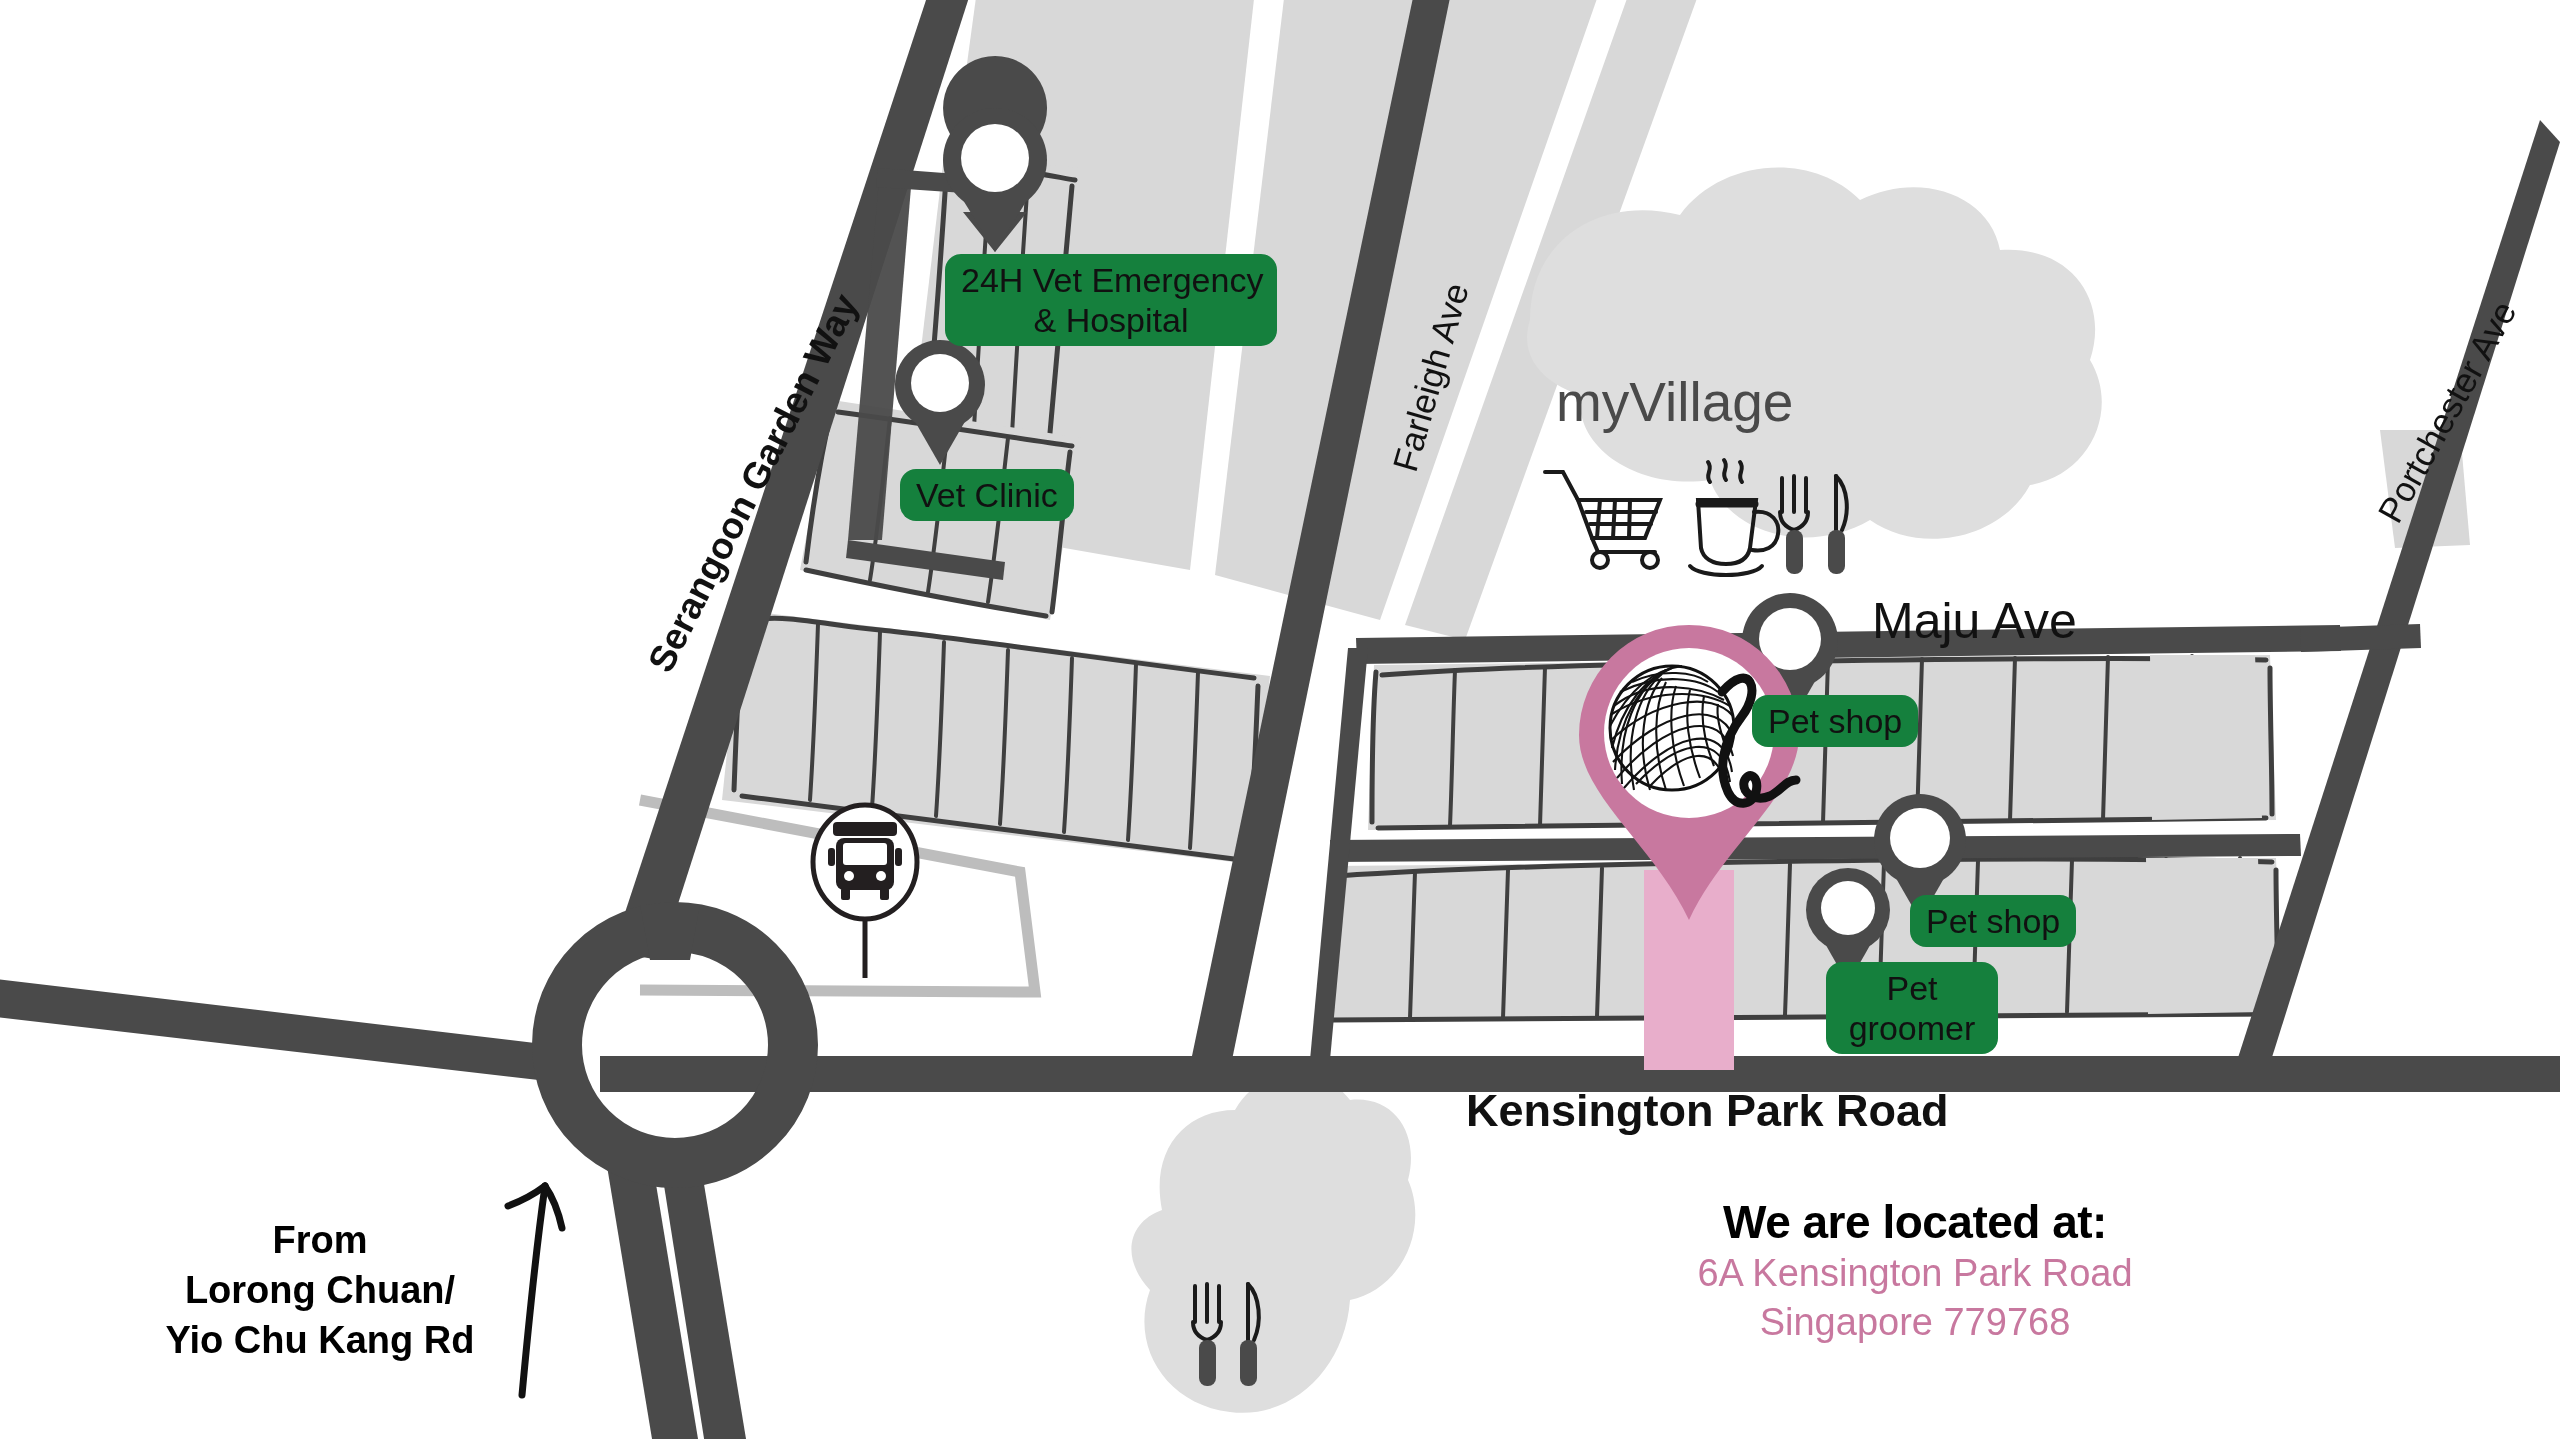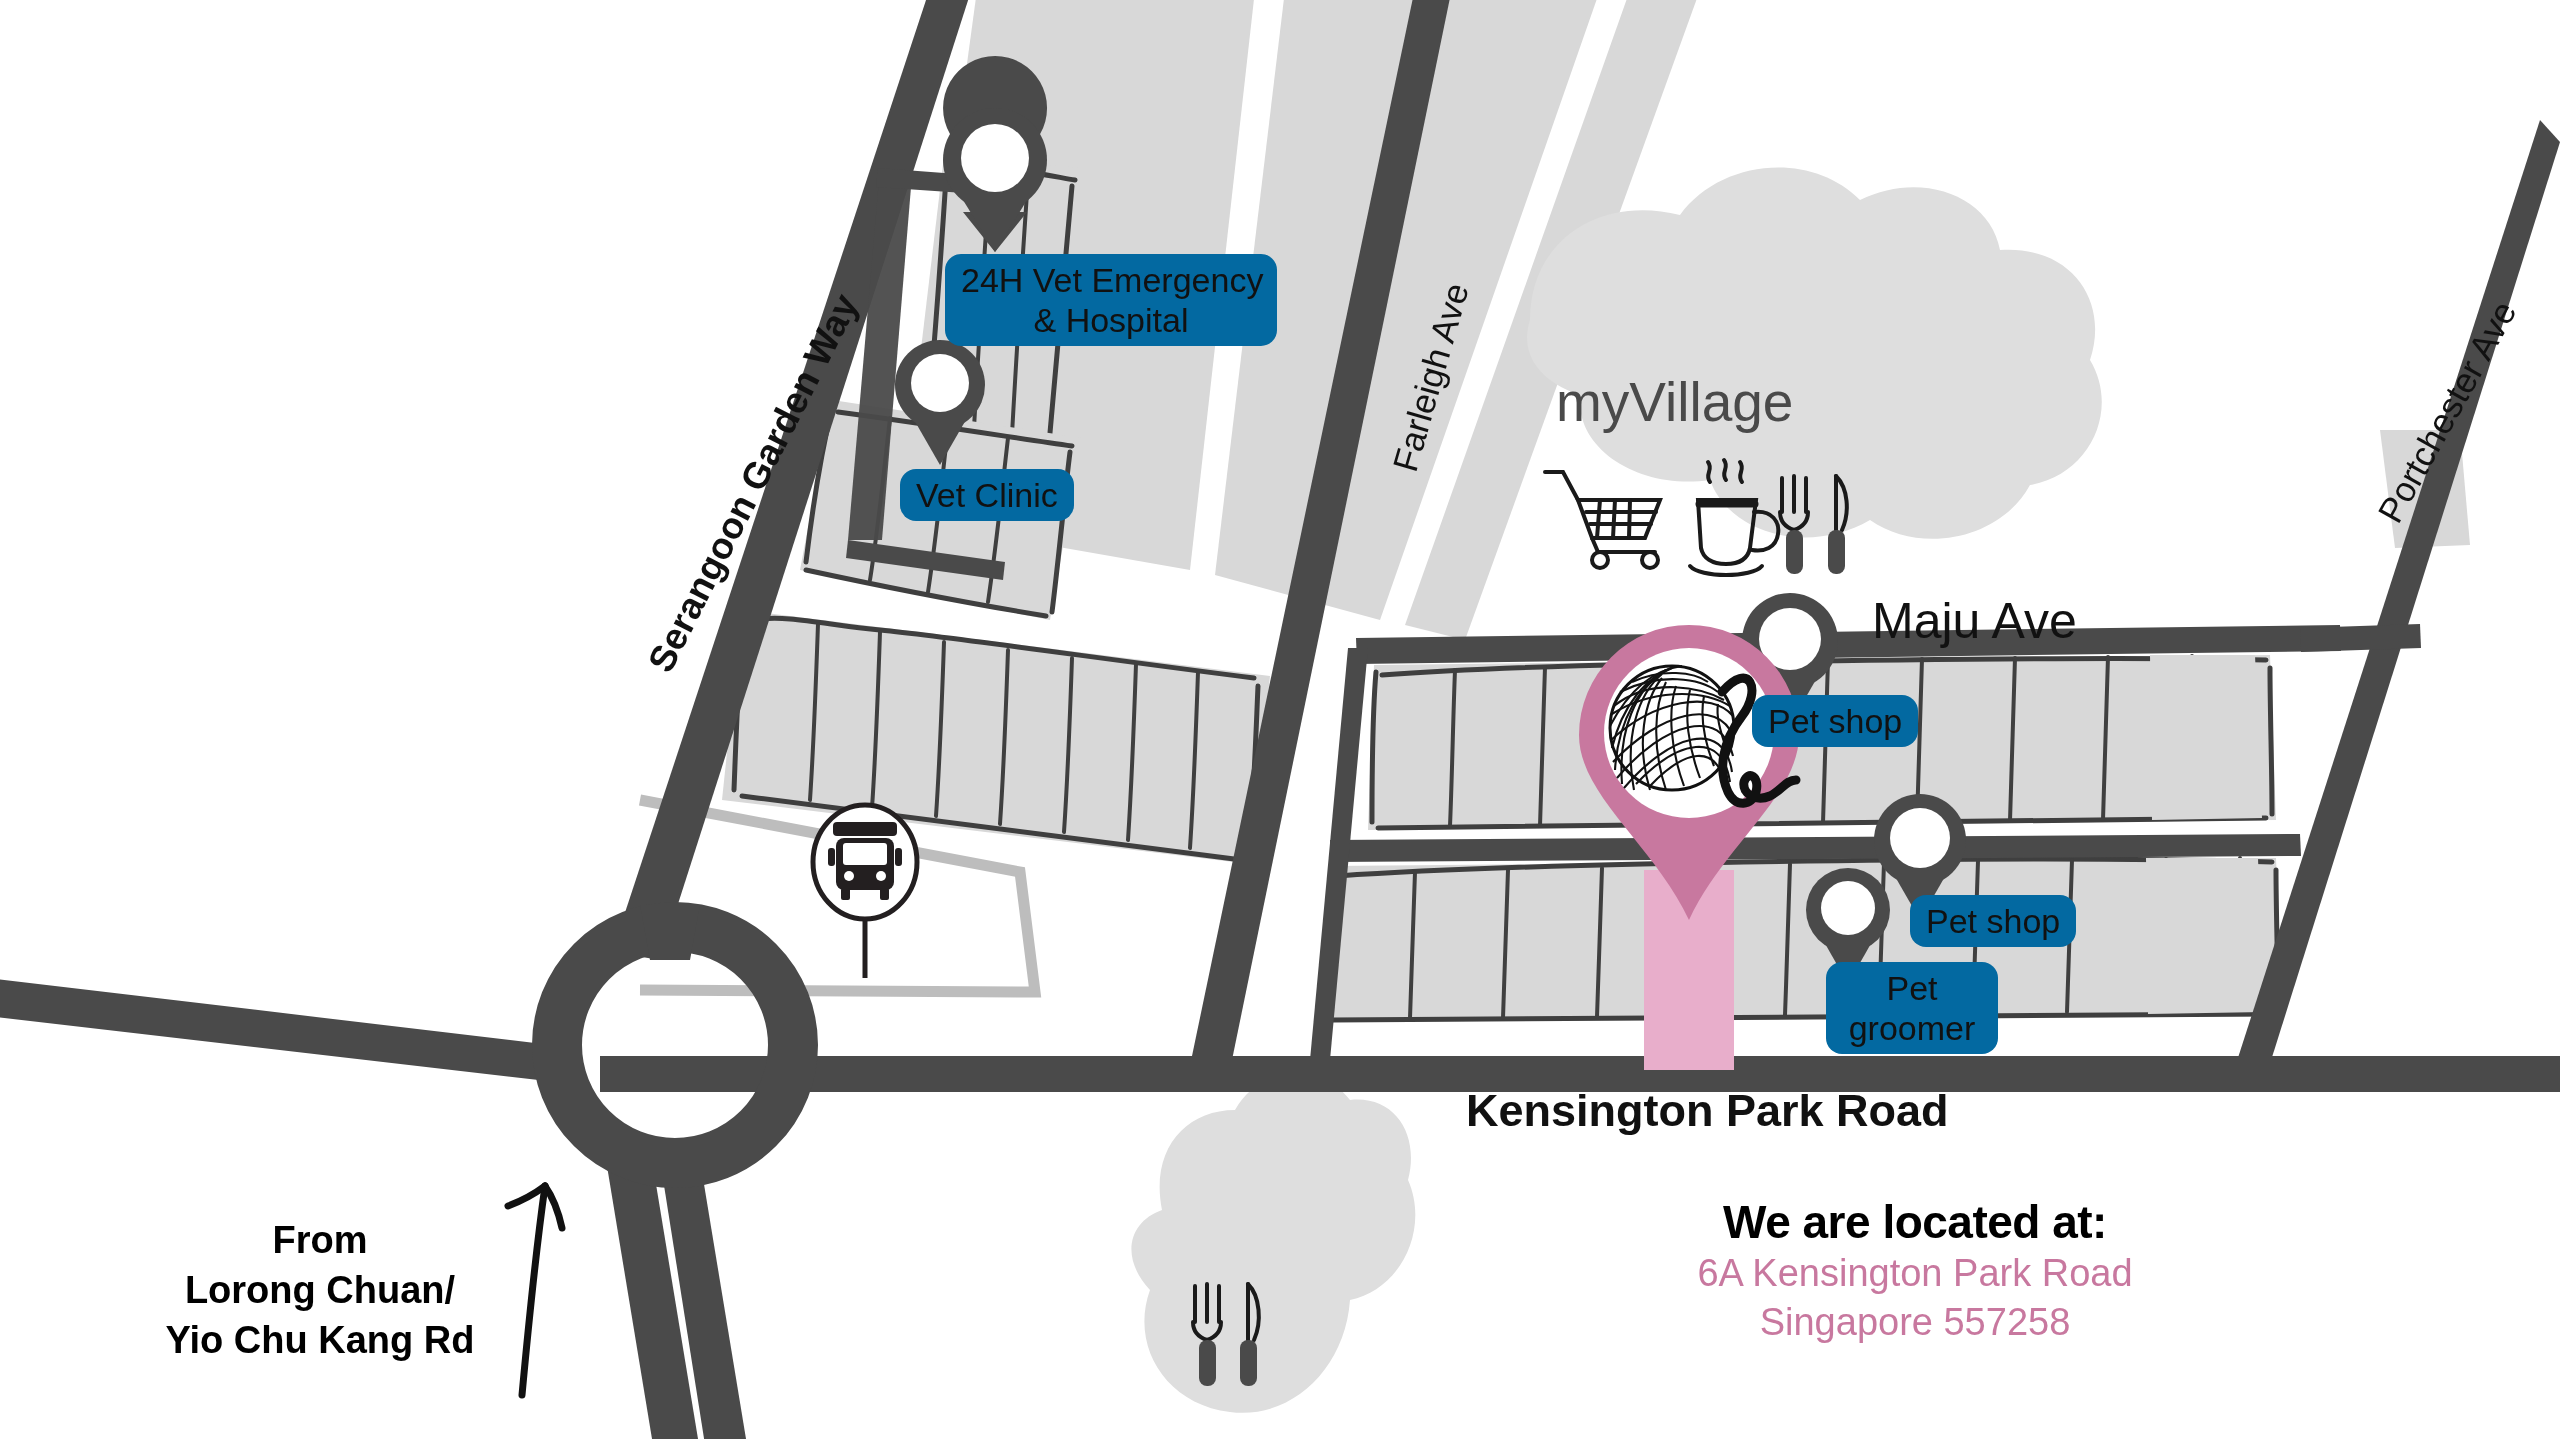--- a/index.html
+++ b/index.html
@@ -1,20 +1,20 @@
 <!DOCTYPE html>
 <html><head>
 <meta charset="utf-8">
 <title>Location Map</title>
 <style>
   html,body{margin:0;padding:0;background:#ffffff;}
   body{font-family:"Liberation Sans",sans-serif;}
   #map-root{position:relative;width:2560px;height:1439px;background:#ffffff;overflow:hidden;}
   svg.layer{position:absolute;left:0;top:0;width:2560px;height:1439px;display:block;}
-  .pill{position:absolute;background:#0369a1;border-radius:16px;padding:6px 16px;
+  .pill{position:absolute;background:#15803d;border-radius:16px;padding:6px 16px;
         color:#111;font-size:34px;line-height:1.18;white-space:pre;text-align:center;}
   .street{position:absolute;font-size:37px;color:#111;white-space:pre;transform-origin:0 0;}
   .street-bold{font-weight:bold;}
   .blob-name{position:absolute;white-space:pre;color:#4a4a4a;}
   .addr-block{position:absolute;text-align:center;}
   .addr-title{font-size:46px;font-weight:bold;color:#000;letter-spacing:-0.5px;}
   .addr-line{font-size:38px;color:#c8789f;line-height:1.28;}
   .from-block{position:absolute;text-align:center;font-weight:bold;font-size:38px;
               color:#000;line-height:1.32;white-space:pre;}
 </style>
@@ -326,16 +326,16 @@
 
   <div class="pill" style="left:1826px;top:962px;width:140px;">Pet<br>groomer</div>
 
   <div class="from-block" style="left:150px;top:1215px;width:340px;"><span>From</span>
 <span>Lorong Chuan/</span>
 <span>Yio Chu Kang Rd</span></div>
 
   <div class="addr-block" style="left:1660px;top:1195px;width:510px;">
     <div class="addr-title">We are located at:</div>
     <div class="addr-line">6A Kensington Park Road</div>
-    <div class="addr-line">Singapore 557258</div>
+    <div class="addr-line">Singapore 779768</div>
   </div>
 
 </div>
 
 </body></html>

